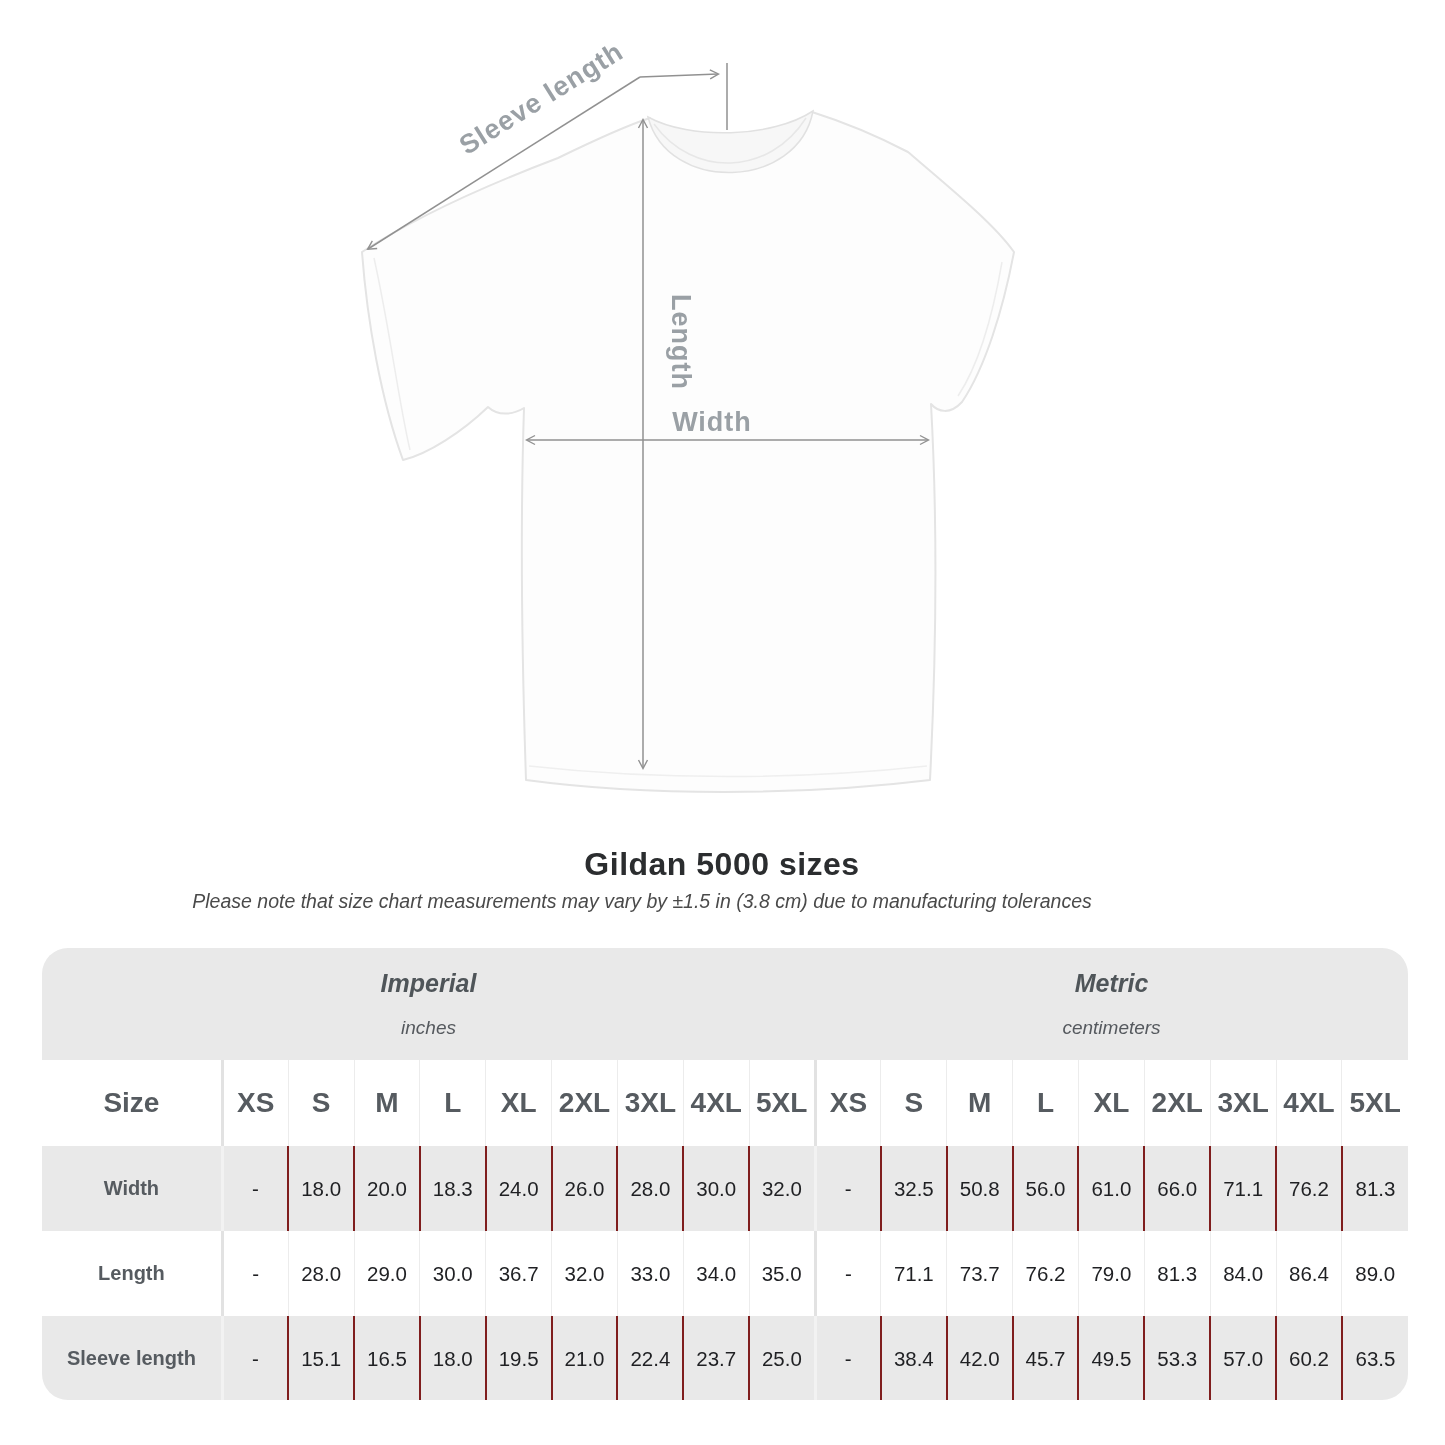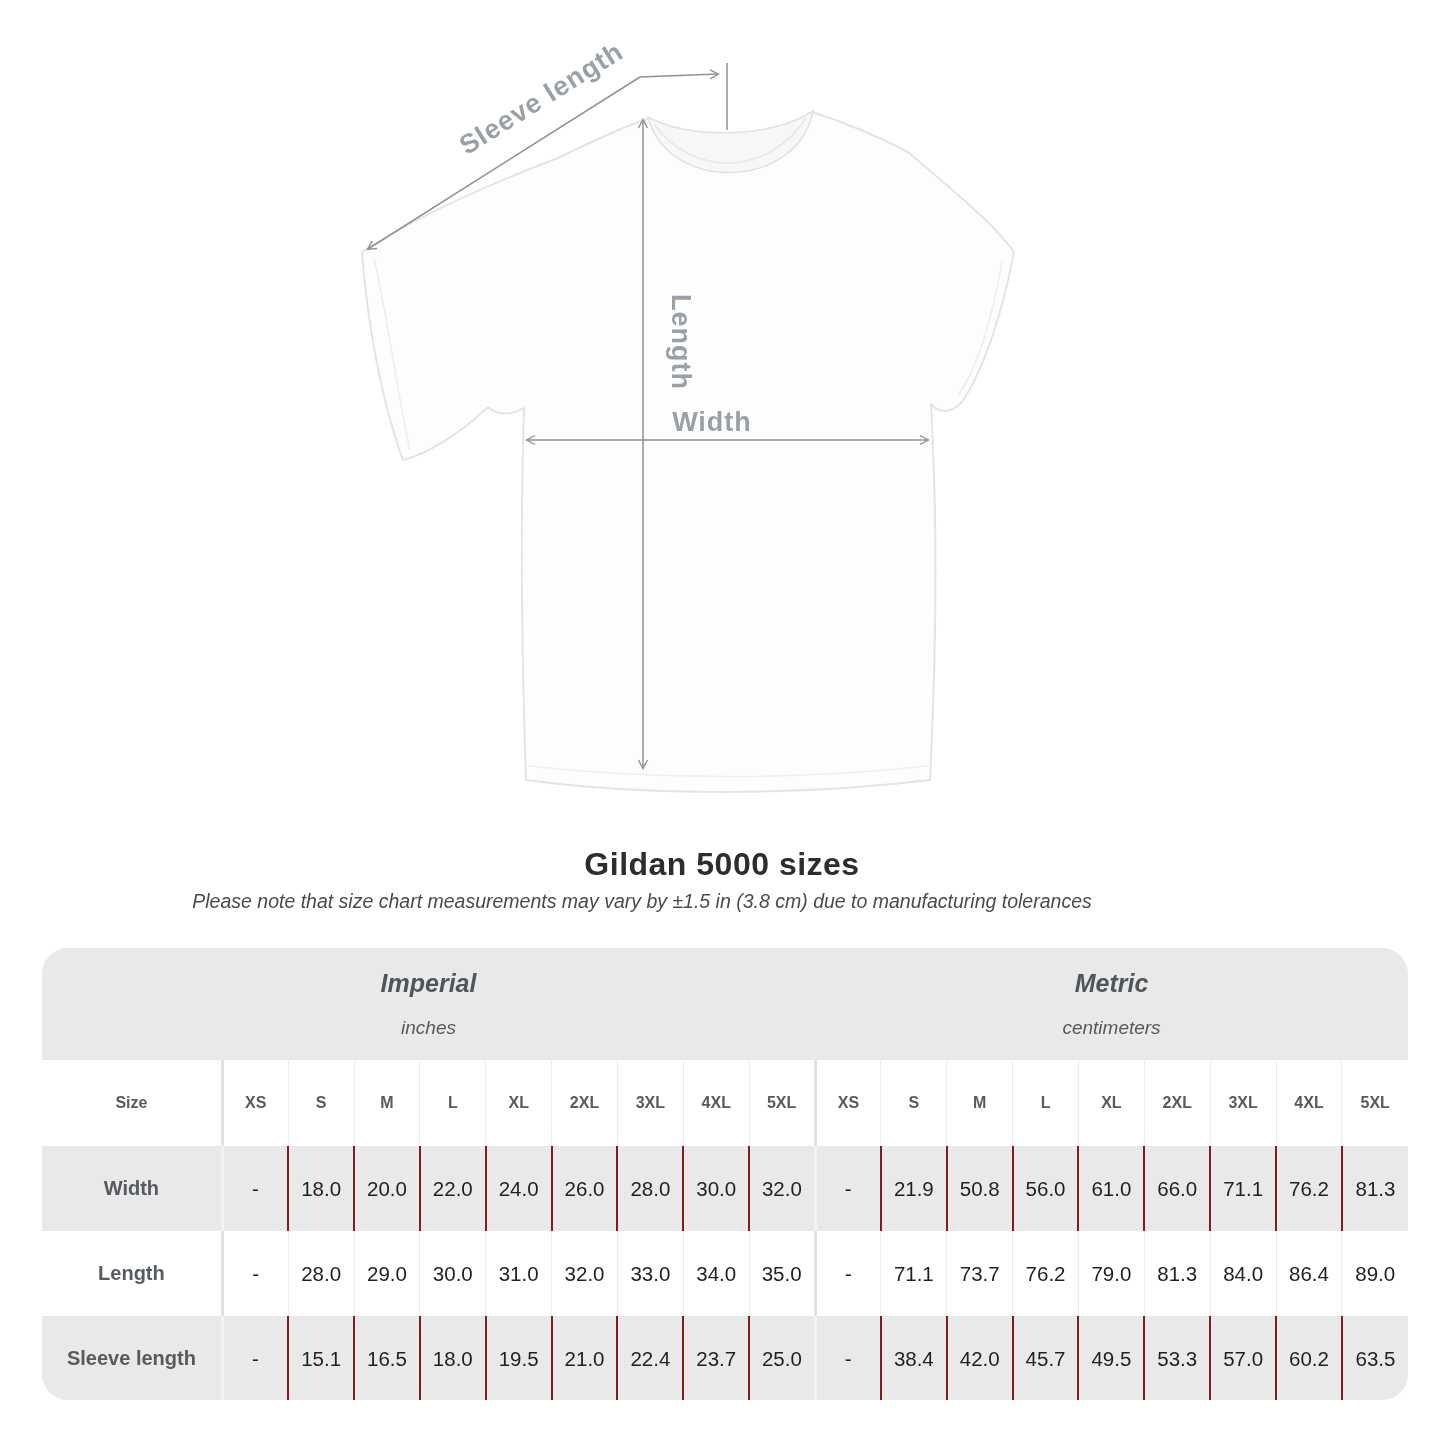--- a/index.html
+++ b/index.html
@@ -26,21 +26,21 @@
   }
   table.sizes{width:100%;height:100%;border-collapse:collapse;table-layout:fixed;}
   col.c-label{width:13.2%;}
   col.c-size{width:4.8222%;}
   tr.unit-row th{
     background:#e9e9e9;height:112px;vertical-align:middle;
     font-weight:normal;padding:0;
   }
   .unit-name{font-size:25px;font-weight:bold;font-style:italic;color:#4f5559;}
   .unit-sub{font-size:19px;font-style:italic;color:#55595e;margin-top:19px;}
-  tr.size-row th{height:84px;background:#ffffff;font-size:16px;font-weight:bold;color:#565b60;}
+  tr.size-row th{height:84px;background:#ffffff;font-size:28px;font-weight:bold;color:#565b60;}
   tbody tr{height:85px;}
   tbody td{font-size:20.5px;color:#1f2023;text-align:center;}
   td.lbl{font-weight:bold;color:#565b60;font-size:20px;}
   tr.r-gray td{background:#e9e9e9;}
   tr.r-white td{background:#ffffff;}
   
   tr.r-white td + td, tr.size-row th + th{border-left:1px solid #ececec;text-align:center;}
   tr.r-gray  td + td{border-left:2px solid #7f1d1d;}
   tr.size-row th.fd{border-left:3px solid #e2e2e2;}
   tr.r-white td.fd{border-left:3px solid #e2e2e2;}
@@ -142,43 +142,43 @@
         <th>4XL</th>
         <th>5XL</th>
       </tr>
     </thead>
     <tbody>
       <tr class="r-gray">
         <td class="lbl">Width</td>
         <td class="fd">-</td>
         <td>18.0</td>
         <td>20.0</td>
-        <td>22.0</td>
+        <td>18.3</td>
         <td>24.0</td>
         <td>26.0</td>
         <td>28.0</td>
         <td>30.0</td>
         <td>32.0</td>
         <td class="fd">-</td>
-        <td>21.9</td>
+        <td>32.5</td>
         <td>50.8</td>
         <td>56.0</td>
         <td>61.0</td>
         <td>66.0</td>
         <td>71.1</td>
         <td>76.2</td>
         <td>81.3</td>
       </tr>
       <tr class="r-white">
         <td class="lbl">Length</td>
         <td class="fd">-</td>
         <td>28.0</td>
         <td>29.0</td>
         <td>30.0</td>
-        <td>31.0</td>
+        <td>36.7</td>
         <td>32.0</td>
         <td>33.0</td>
         <td>34.0</td>
         <td>35.0</td>
         <td class="fd">-</td>
         <td>71.1</td>
         <td>73.7</td>
         <td>76.2</td>
         <td>79.0</td>
         <td>81.3</td>

